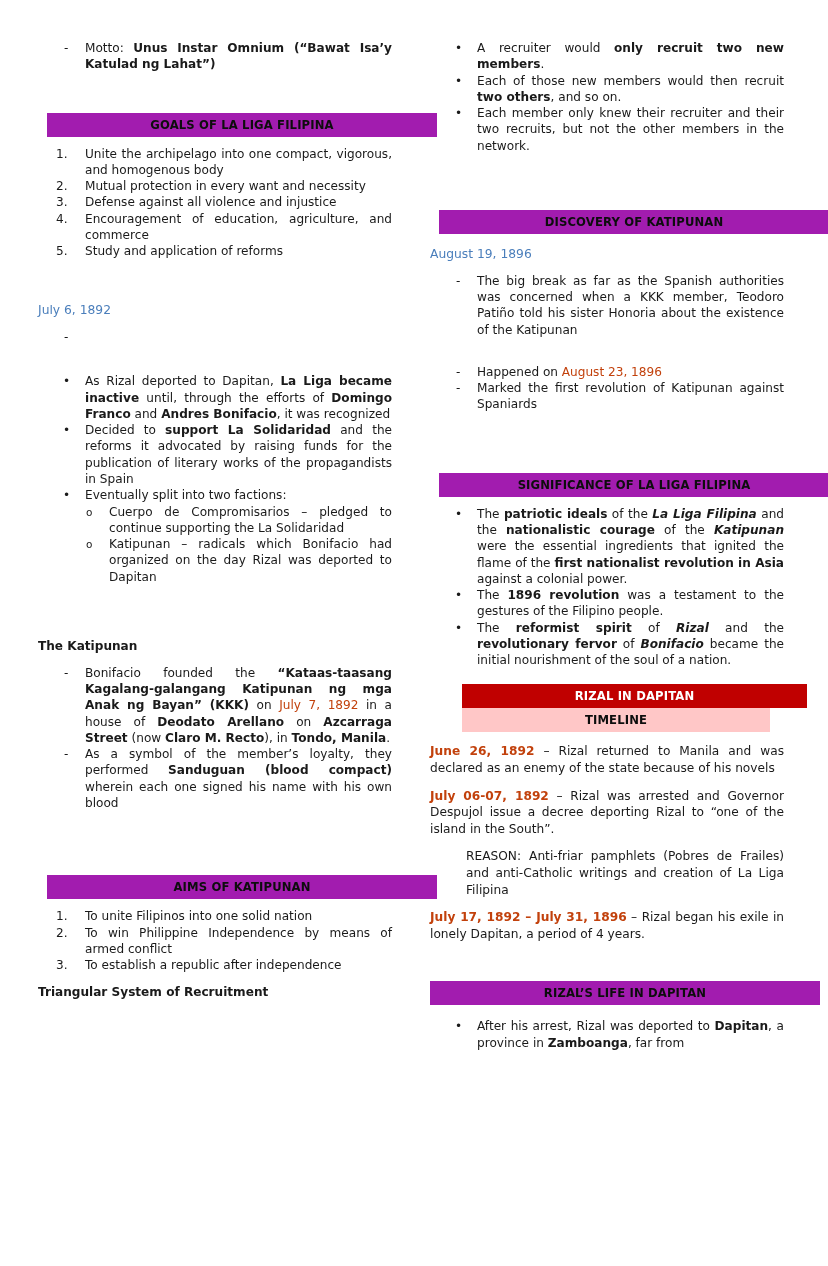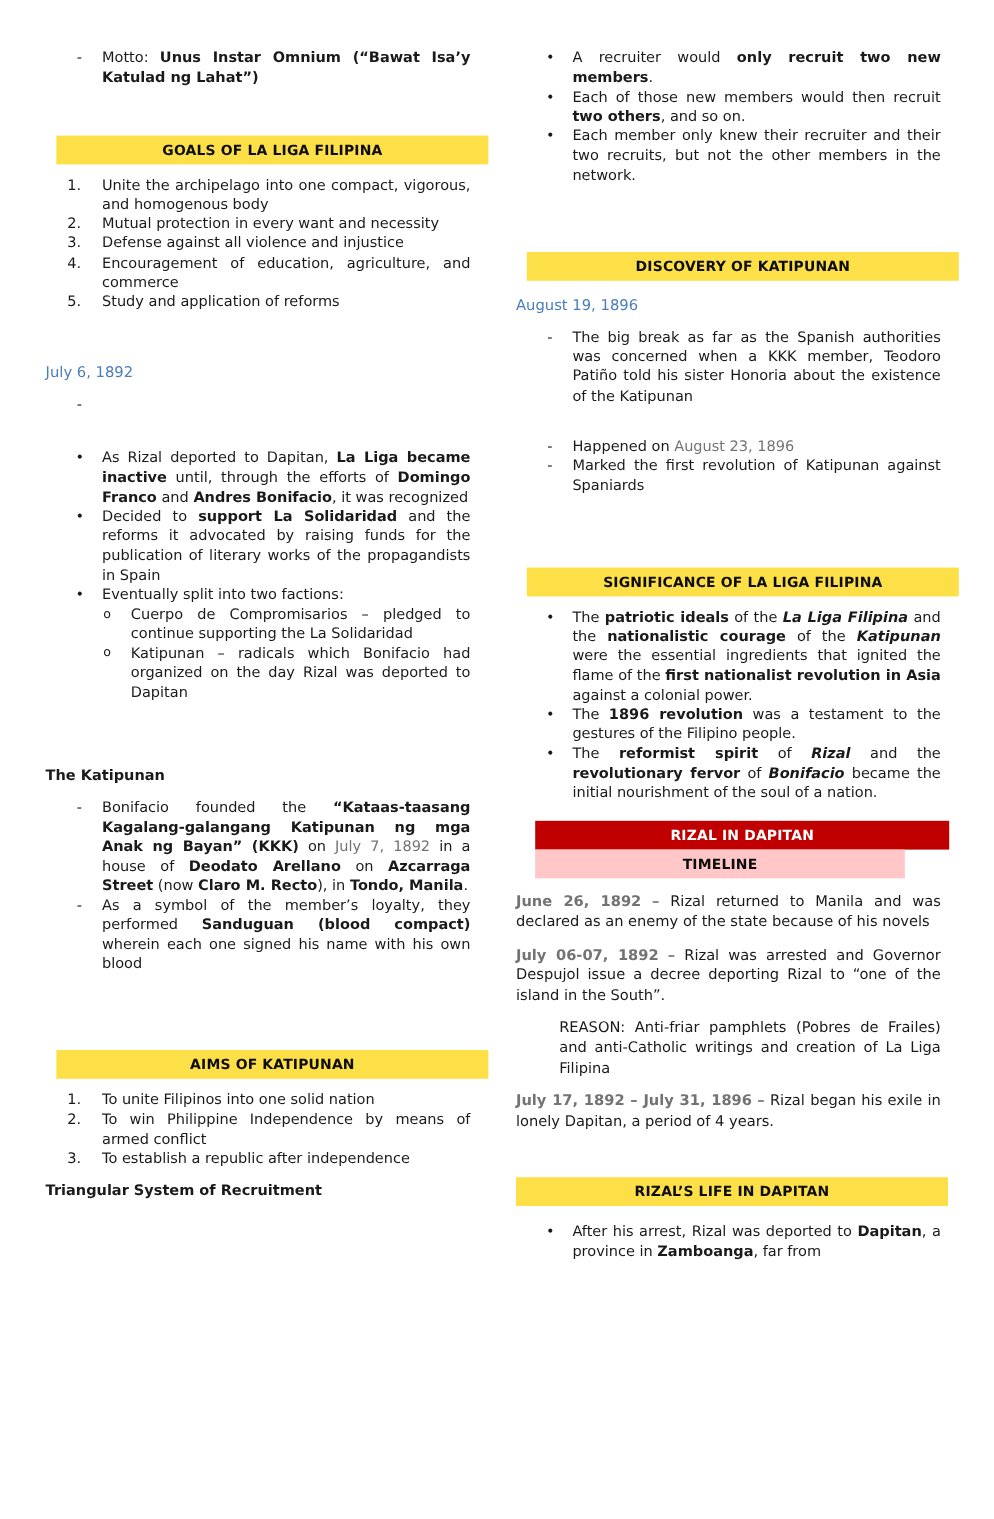--- a/index.html
+++ b/index.html
@@ -26,60 +26,60 @@
     gap: 38px;
   }
   .col {
     width: 354px;
     flex: 0 0 354px;
     position: relative;
   }
 
   
   .bar {
-    background: #fde047;
+    background: #a21caf;
     text-align: center;
     font-size: 11.6px;
     font-weight: bold;
     color: #0d0d0d;
     letter-spacing: 0.15px;
     padding: 5px 4px 5px 4px;
     margin: 0 0 9px 9px;
-    width: 360px;
+    width: 390px;
     box-sizing: border-box;
   }
   .bar.dark {
     background: #c00000;
     color: #ffffff;
     margin-bottom: 0;
     margin-left: 0;
     width: 345px;
     padding: 5px 4px;
   }
   .bar.sub {
     background: #ffc7c7;
     color: #0d0d0d;
     margin-left: 0;
     margin-bottom: 9px;
     width: 308px;
   }
-  .barwrap { margin-left: 0; padding-left: 16px; }
+  .barwrap { margin-left: 16px; padding-left: 16px; }
   .date-head {
     font-size: 12.3px;
     font-weight: normal;
     color: #4a7ebb;
     margin: 0;
   }
   .sub-head {
     font-size: 12.1px;
     font-weight: bold;
     color: #1a1a1a;
     margin: 0;
   }
-  .blue { color: #737373; }
+  .blue { color: #c2410c; }
   b { font-weight: bold; }
   i { }
 
   
   ul.lst, ol.lst {
     margin: 0;
     padding: 0;
     list-style: none;
   }
   ul.lst > li, ol.lst > li {

